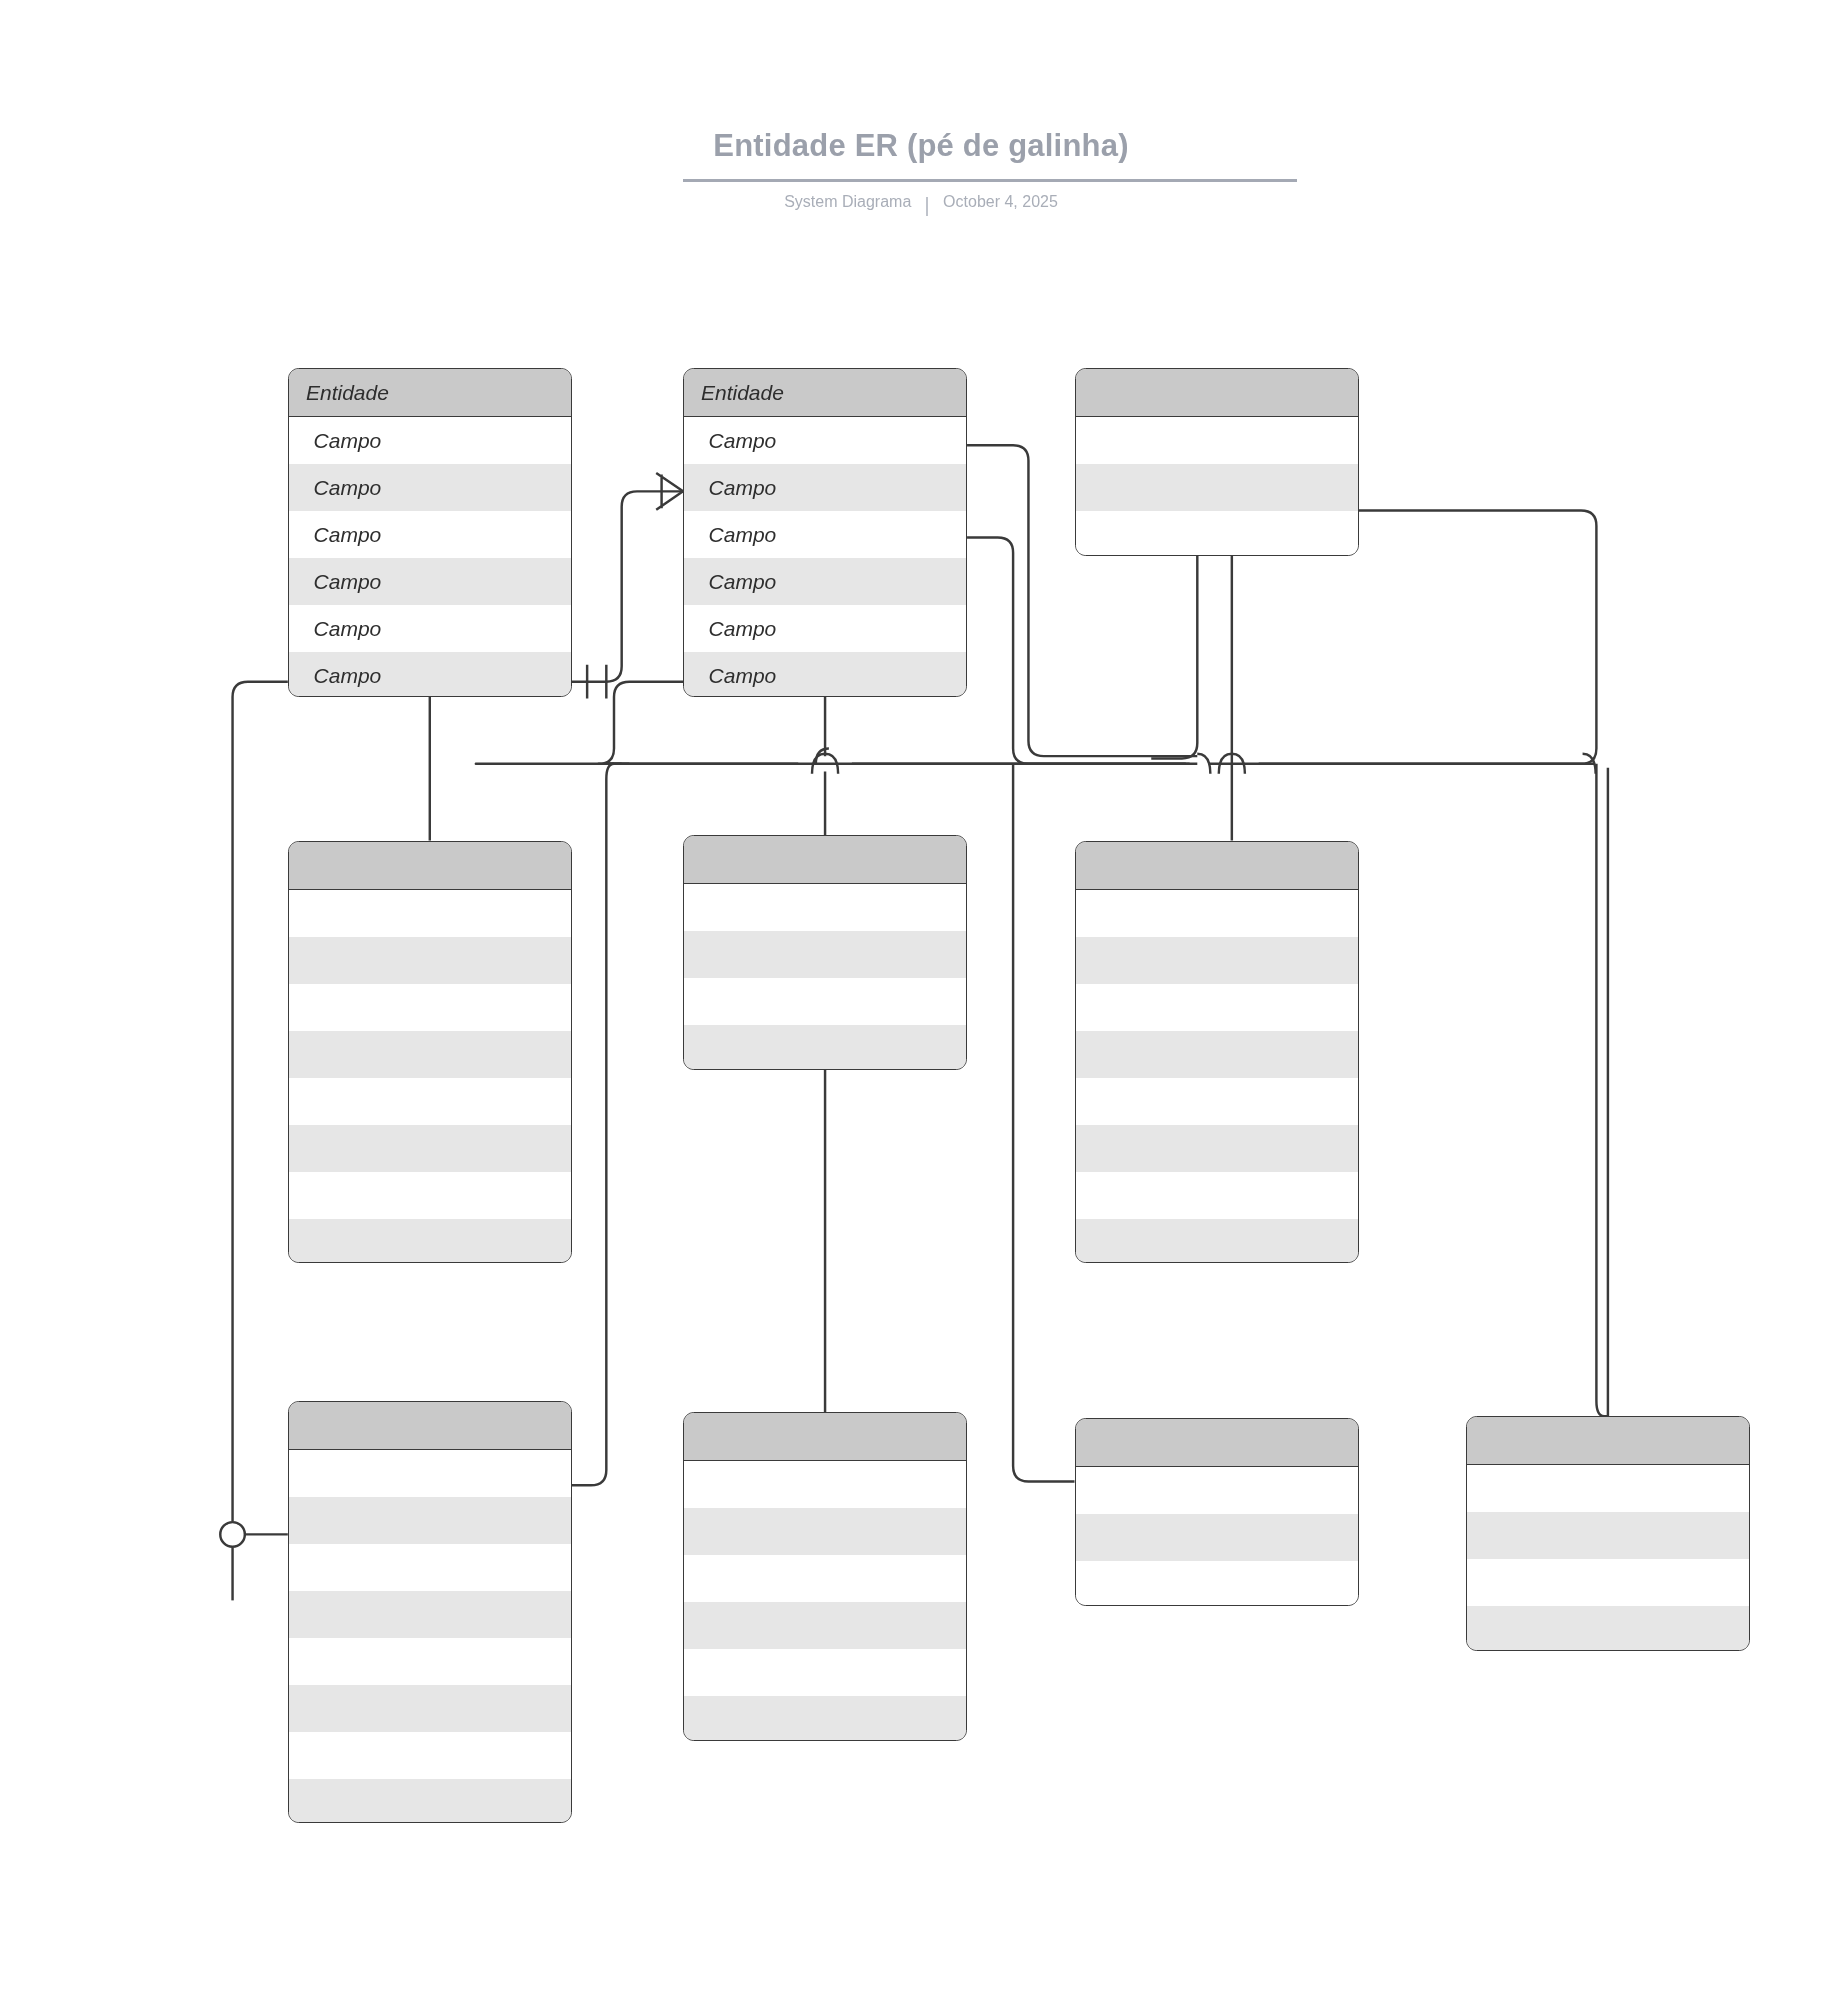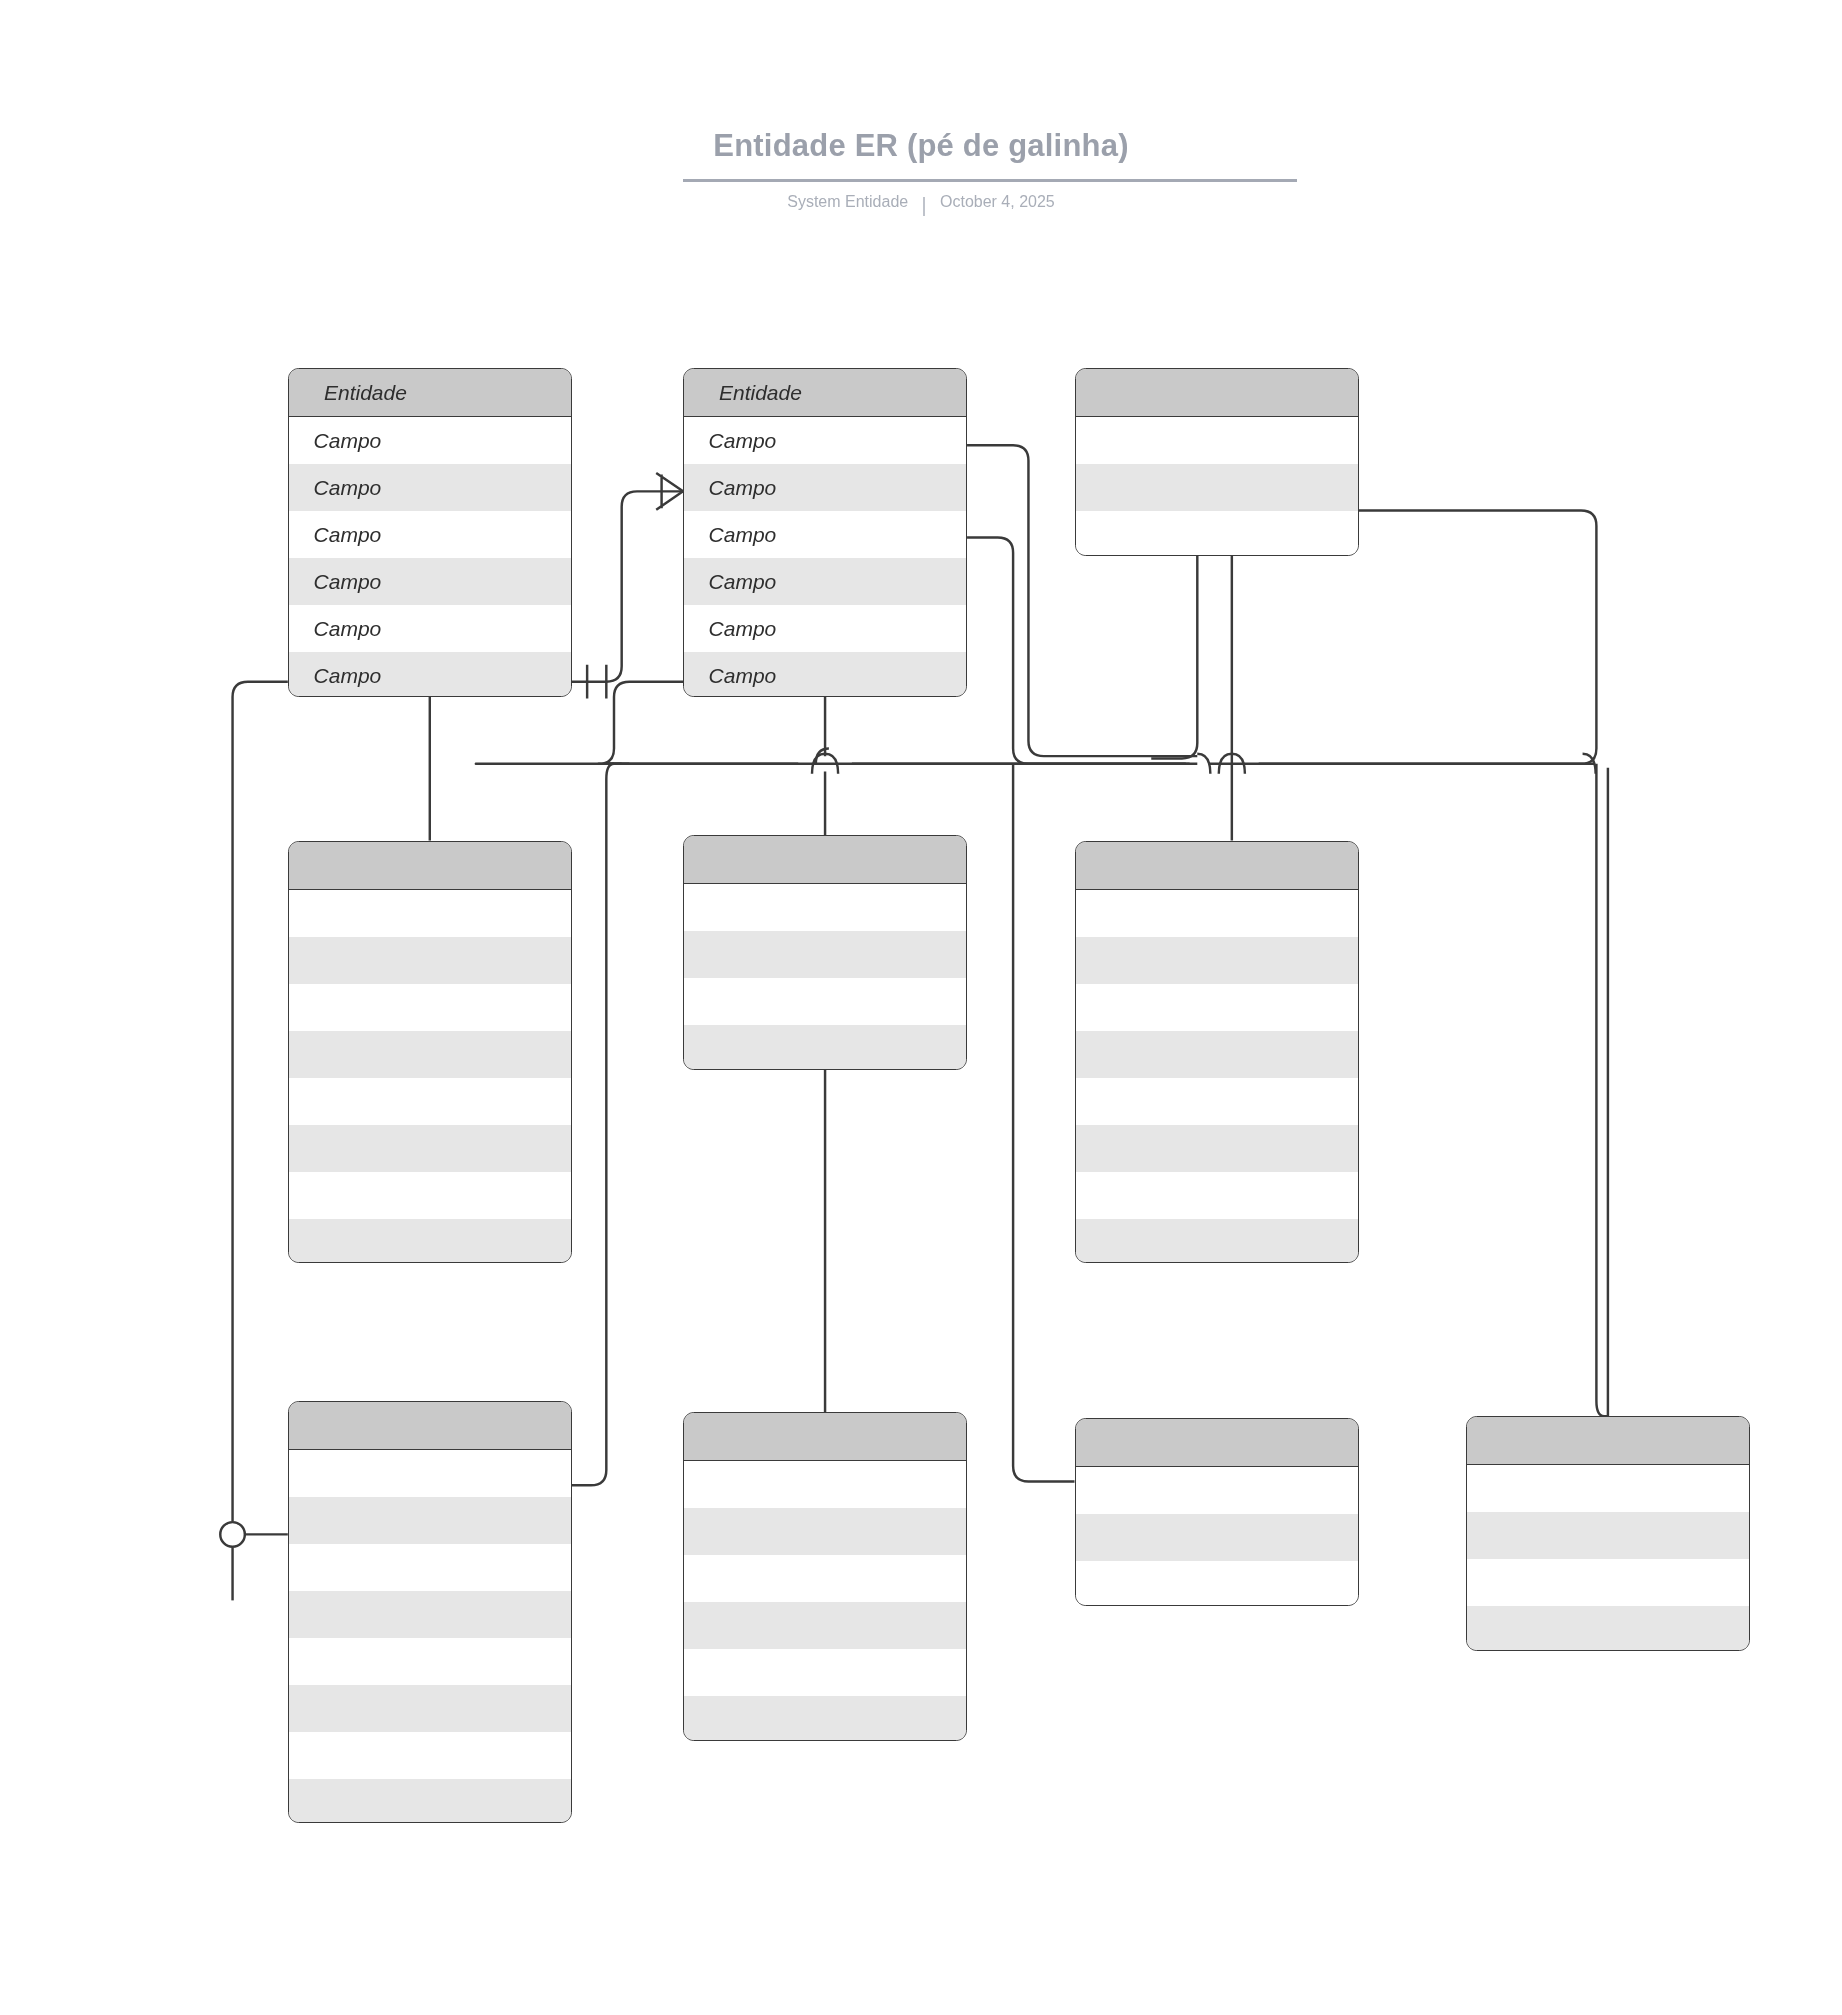--- a/index.html
+++ b/index.html
@@ -80,21 +80,21 @@
     border-radius: 10.7px;
     background: #ffffff;
     overflow: hidden;
   }
   .entity-header {
     box-sizing: border-box;
     background: #c9c9c9;
     border-bottom: 1.9px solid #3a3a3a;
     display: flex;
     align-items: center;
-    padding-left: 35px;
+    padding-left: 17px;
   }
   .entity-title {
     font-size: 21px;
     font-style: italic;
     color: #2e2e2e;
   }
   .entity-rows { display: block; }
   .entity-row {
     box-sizing: border-box;
     display: flex;
@@ -109,21 +109,21 @@
     color: #2e2e2e;
   }
 </style>
 </head>
 <body>
 
 <div id="doc-header">
   <div id="page-title">Entidade ER (pé de galinha)</div>
   <div id="title-rule"></div>
   <div id="subtitle-wrap">
-    <span>System Entidade</span>
+    <span>System Diagrama</span>
     <span class="sub-sep"></span>
     <span>October 4, 2025</span>
   </div>
 </div>
 
 <svg id="connector-layer" viewBox="0 0 2400 2625" width="1842" height="2015" xmlns="http://www.w3.org/2000/svg">
   <g fill="none" stroke="#3a3a3a" stroke-width="3.2" stroke-linecap="butt" stroke-linejoin="round">
 
     <path d="M 745 888 L 790 888 Q 810 888 810 868 L 810 660 Q 810 640 830 640 L 890 640"></path>
 

